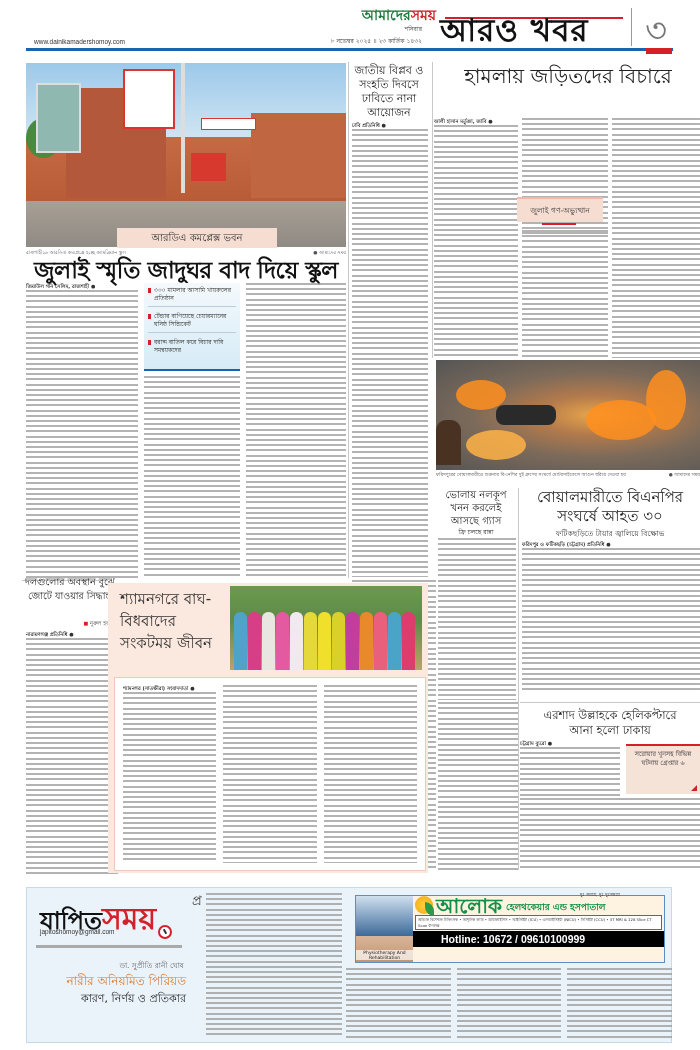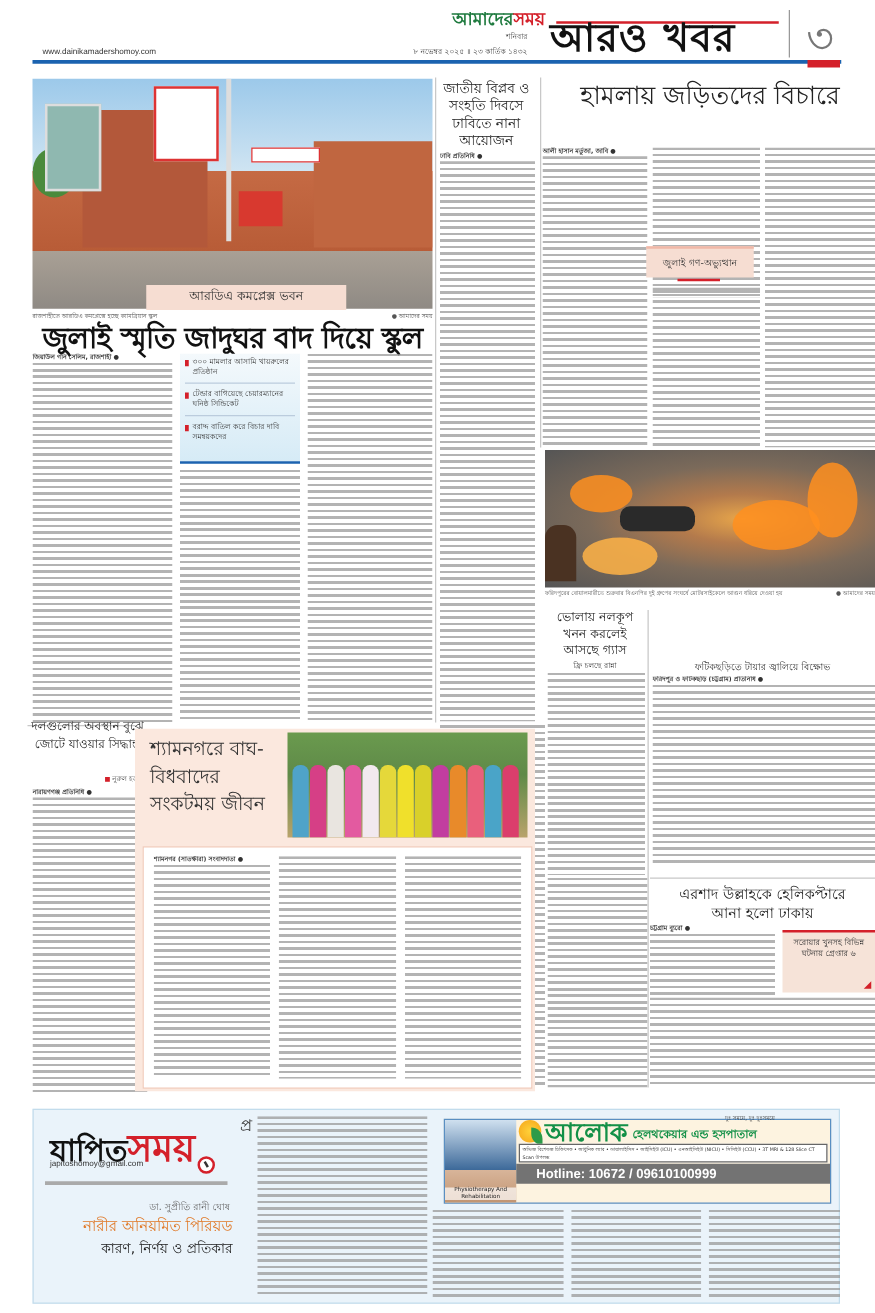--- a/index.html
+++ b/index.html
@@ -119,21 +119,21 @@
   
   #ad { left: 355px; top: 895px; width: 310px; height: 68px; background: #fdf3e0; border: 1px solid #5a8fc2; }
   #ad-photo { left: 356px; top: 896px; width: 57px; height: 66px; background: linear-gradient(#cfe0ef, #3e6a9a 60%, #d8b59a 60%, #c29572); }
   #ad-photo-label { left: 356px; top: 950px; width: 57px; text-align: center; font-size: 4.5px; line-height: 5px; color: #222; background: rgba(255,255,255,.7); }
   #sun-icon { left: 415px; top: 896px; width: 18px; height: 18px; border-radius: 50%; background: radial-gradient(#ffd23a, #f5a419); }
   #leaf-icon { left: 425px; top: 902px; width: 9px; height: 14px; background: #2c9b49; border-radius: 0 10px 0 10px; }
   #ad-brand { left: 436px; top: 891px; font-size: 20px; color: #139047; font-weight: bold; }
   #ad-brand-sub { left: 505px; top: 900px; font-size: 9px; color: #139047; font-weight: bold; }
   #ad-tagline { left: 580px; top: 892px; font-size: 4.5px; color: #333; }
   #ad-services { left: 415px; top: 915px; width: 247px; height: 15px; border: 1px solid #666; background: #fff; font-size: 3.8px; line-height: 6px; color: #333; padding: 1px 2px; overflow: hidden; }
-  #ad-hotline { left: 413px; top: 931px; width: 251px; height: 16px; background: #737373; color: #fff; font-size: 10.5px; line-height: 16px; font-weight: bold; padding-left: 16px; font-family: "Liberation Sans", sans-serif; }
+  #ad-hotline { left: 413px; top: 931px; width: 251px; height: 16px; background: #000000; color: #fff; font-size: 10.5px; line-height: 16px; font-weight: bold; padding-left: 28px; font-family: "Liberation Sans", sans-serif; }
 </style>
 </head>
 <body>
 
 <div class="abs serif" id="brand"><span class="a">আমাদের</span><span class="b">সময়</span></div>
 <div class="abs" id="weekday">শনিবার</div>
 <div class="abs" id="dateline">৮ নভেম্বর ২০২৫ ॥ ২৩ কার্তিক ১৪৩২</div>
 <div class="abs" id="site-url">www.dainikamadershomoy.com</div>
 <div class="abs" id="section-title-line"></div>
 <div class="abs" id="section-title">আরও খবর</div>
@@ -208,20 +208,22 @@
 </div>
 <div class="abs" id="cap2"><span>ফরিদপুরের বোয়ালমারীতে শুক্রবার বিএনপির দুই গ্রুপের সংঘর্ষে মোটরসাইকেলে আগুন ধরিয়ে দেওয়া হয়</span> <span>● আমাদের সময়</span></div>
 
 <div class="abs" id="gas-headline">ভোলায় নলকূপ খনন করলেই আসছে গ্যাস</div>
 <div class="abs" id="gas-sub">ফ্রি চলছে রান্না</div>
 <div class="abs body-text" id="gas-body">
     <span class="filler"></span>
   </div>
 
 <div class="abs" id="boal-headline">
+  <div>বোয়ালমারীতে বিএনপির</div>
+  <div>সংঘর্ষে আহত ৩০</div>
 </div>
 <div class="abs" id="boal-sub">ফটিকছড়িতে টায়ার জ্বালিয়ে বিক্ষোভ</div>
 <div class="abs body-text" id="boal-body">
   <div class="byline">ফরিদপুর ও ফটিকছড়ি (চট্টগ্রাম) প্রতিনিধি ●</div>
   <span class="filler"></span>
 </div>
 <div class="vrule" style="left:518px;top:488px;height:382px;"></div>
 
 <div class="hrule" style="left:520px;top:702px;width:180px;"></div>
 <div class="abs" id="ershad-headline">

